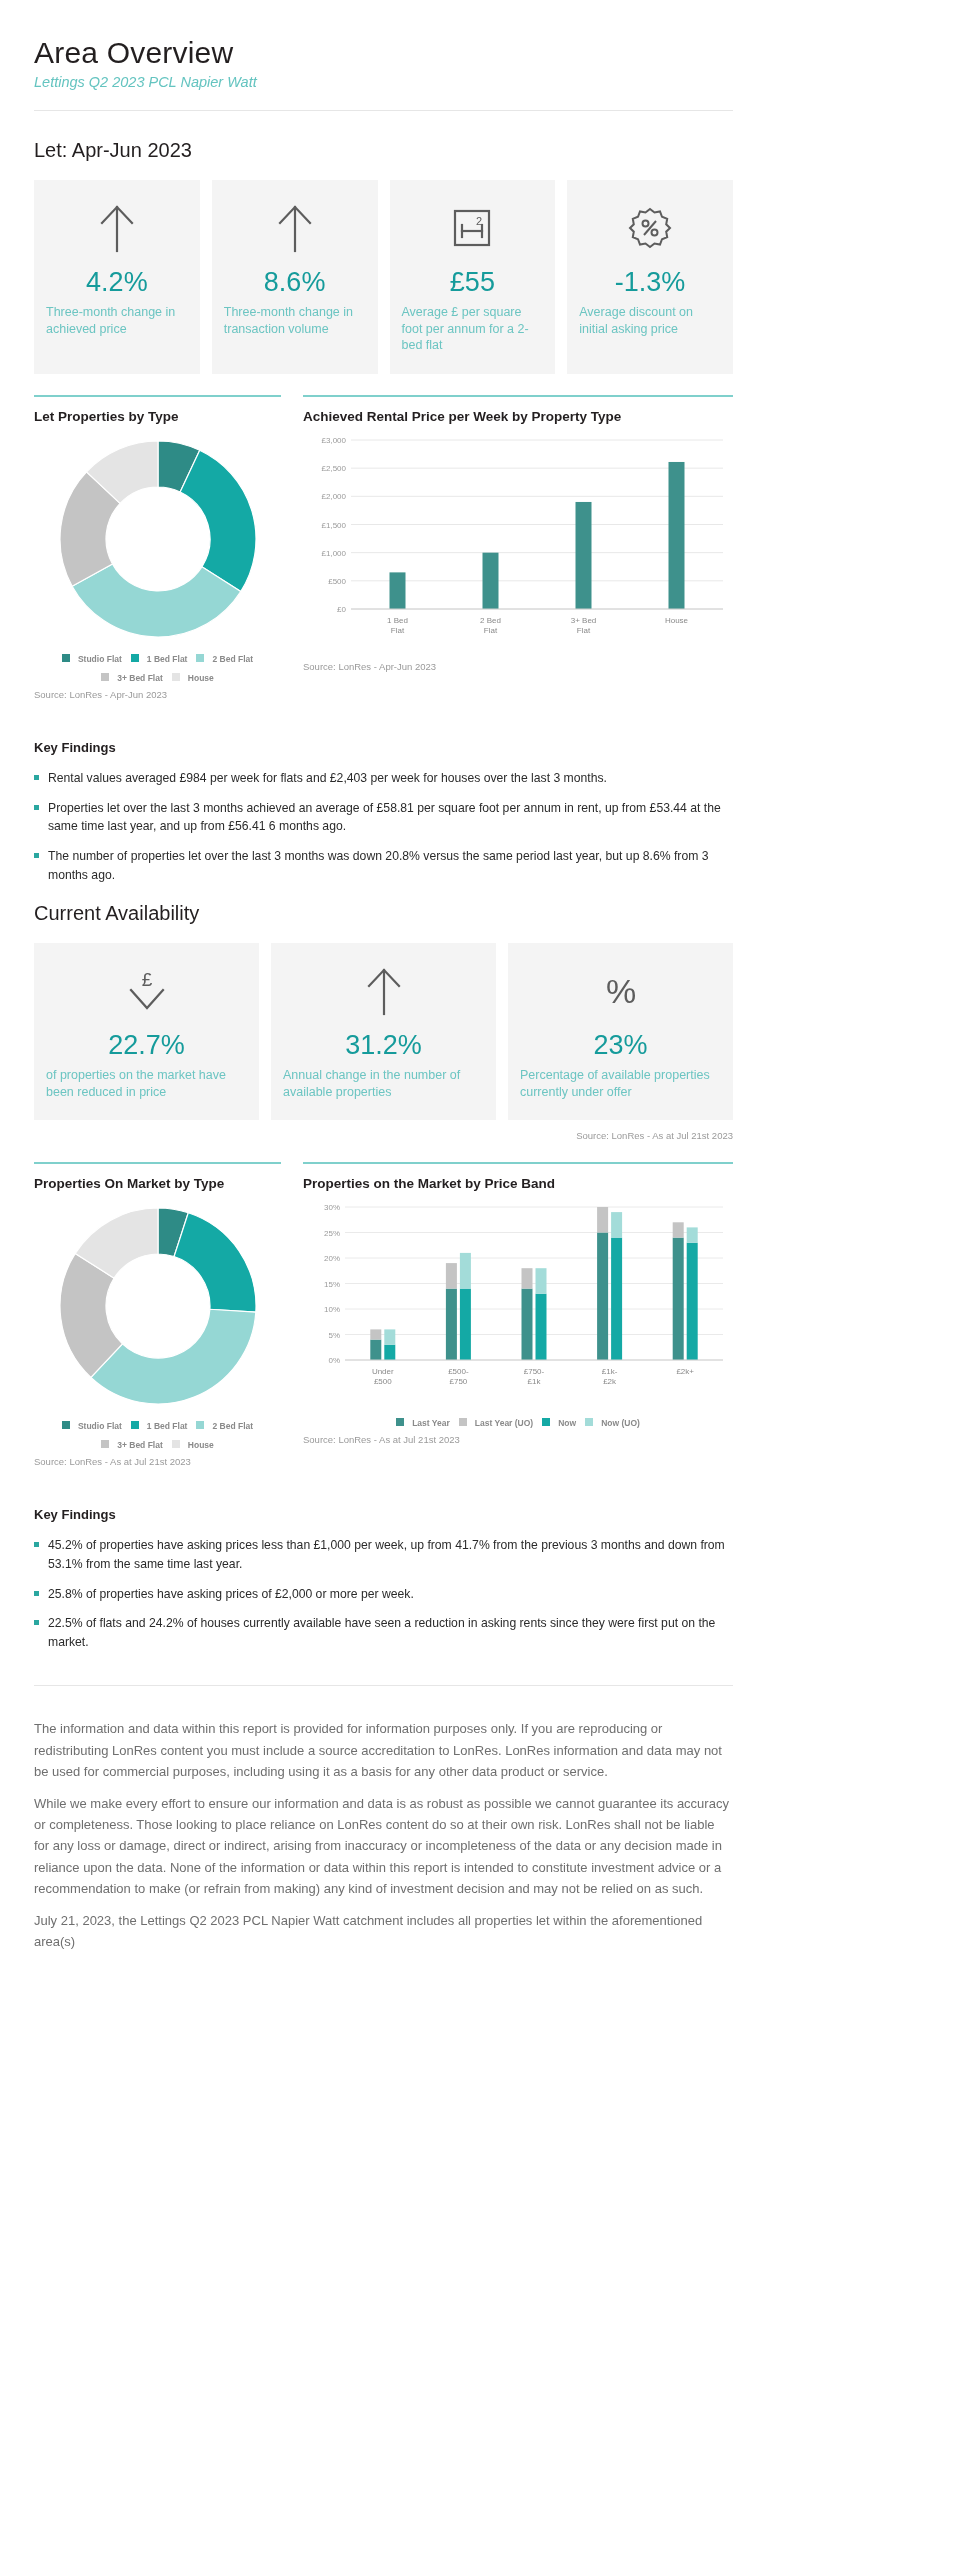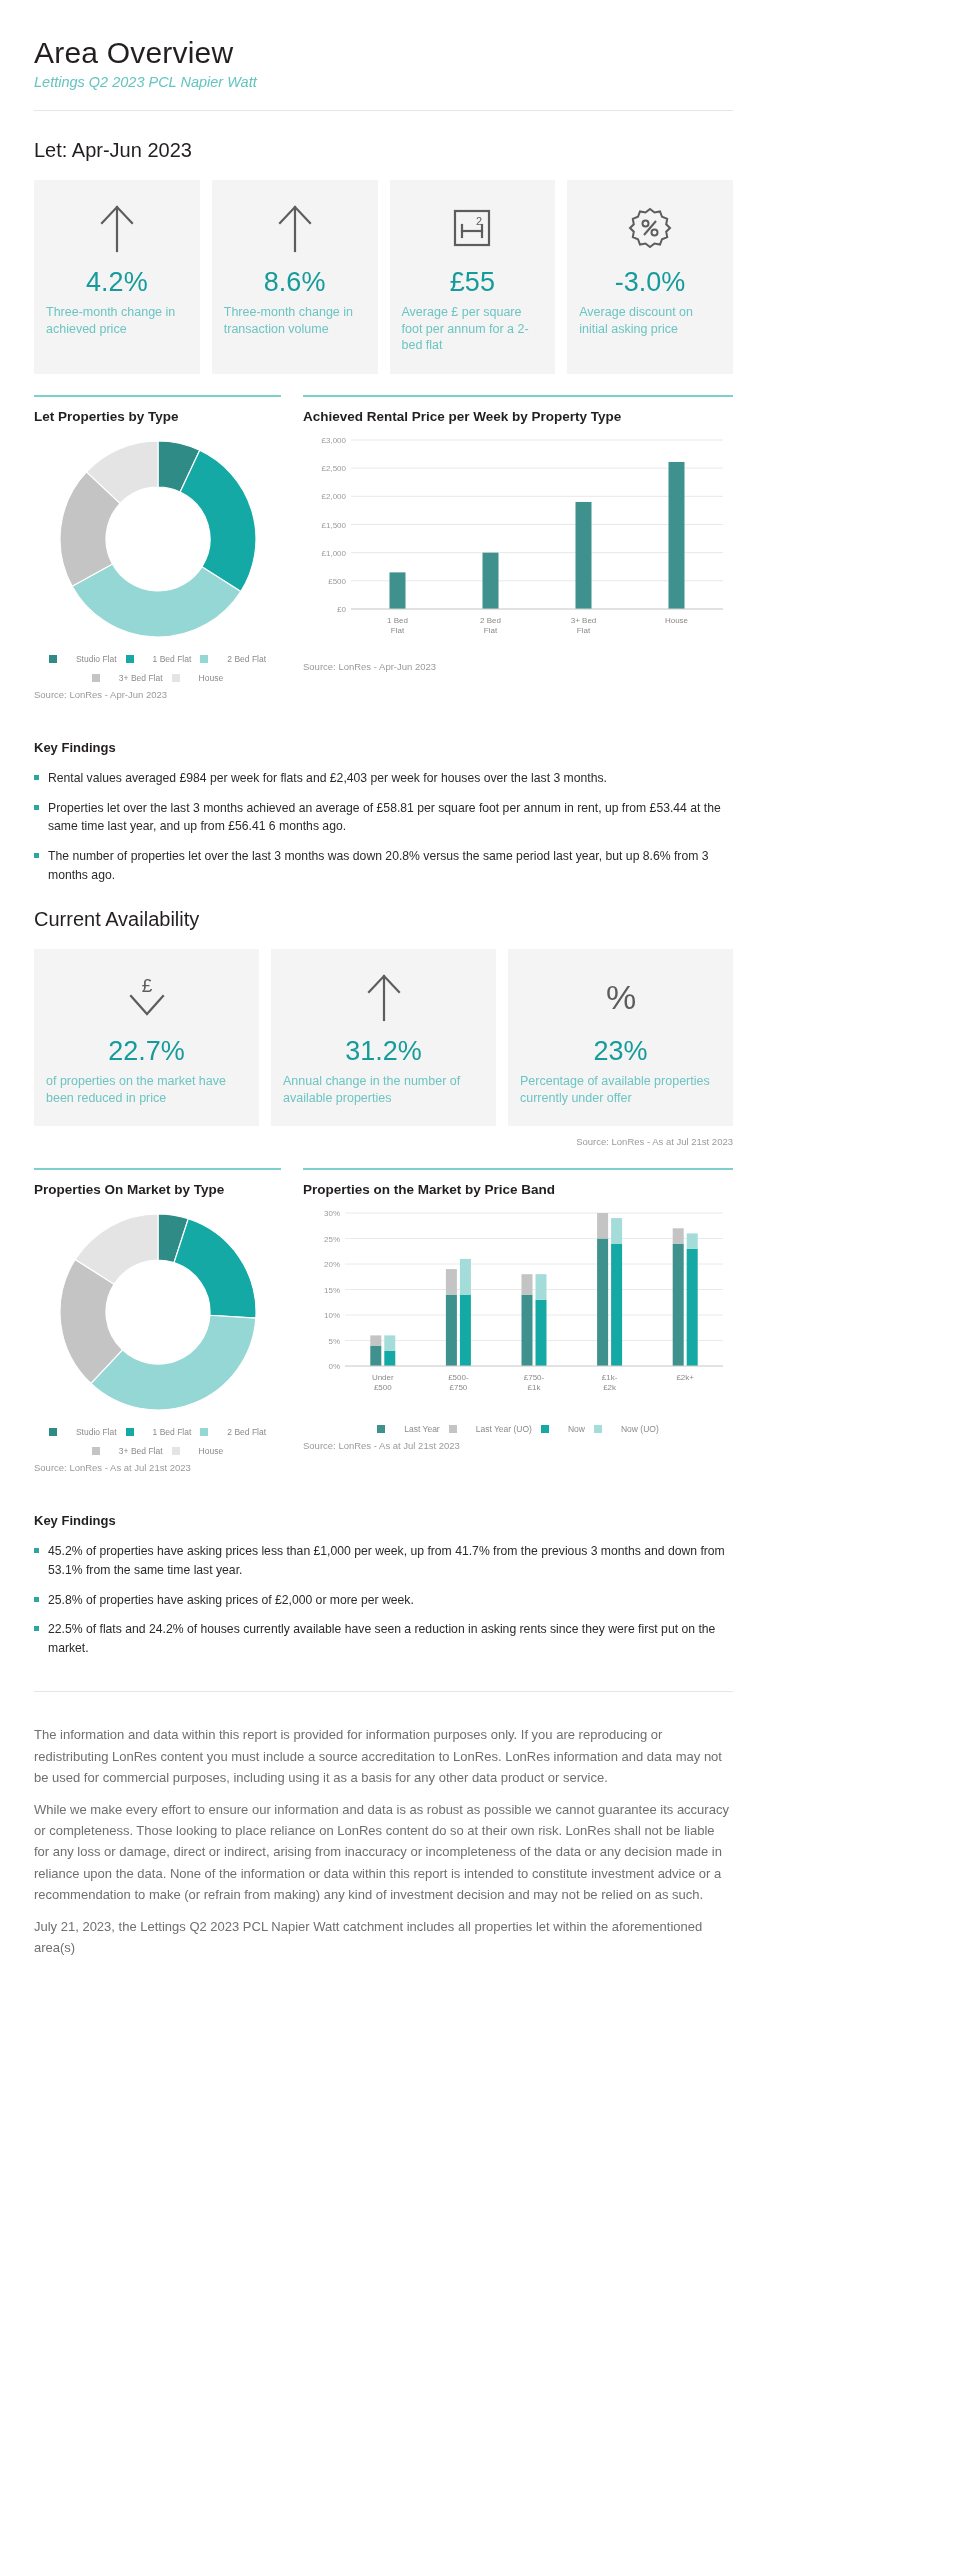--- a/index.html
+++ b/index.html
@@ -96,21 +96,21 @@
 
   
   .donut-wrap { display: flex; justify-content: center; padding: 6px 0 2px 0; }
   .legend {
     display: flex;
     justify-content: center;
     flex-wrap: wrap;
     gap: 9px;
     margin-top: 6px;
   }
-  .legend-item { display: flex; align-items: center; gap: 19px; }
+  .legend-item { display: flex; gap: 8px; font-weight: bold; }
   .legend-swatch { width: 8px; height: 8px; display: block; }
   .legend-text { font-size: 8.5px; color: #8a8a8a; white-space: nowrap; }
 
   
   .plot { position: relative; }
   .plot svg { display: block; }
 
   
   .kf-block { margin-top: 40px; }
   .kf-title {
@@ -203,21 +203,21 @@
 
     <div class="kpi-card">
       <div class="kpi-icon">
         <svg width="46" height="46" viewBox="0 0 46 46">
           <path d="M23 4 L27.5 7.5 L33 6.5 L35 11.8 L40.2 13.8 L39.2 19.3 L43 23 L39.2 26.7 L40.2 32.2 L35 34.2 L33 39.5 L27.5 38.5 L23 42 L18.5 38.5 L13 39.5 L11 34.2 L5.8 32.2 L6.8 26.7 L3 23 L6.8 19.3 L5.8 13.8 L11 11.8 L13 6.5 L18.5 7.5 Z" fill="none" stroke="#5d5d5d" stroke-width="2"></path>
           <circle cx="18.5" cy="18.5" r="3" fill="none" stroke="#5d5d5d" stroke-width="2"></circle>
           <circle cx="27.5" cy="27.5" r="3" fill="none" stroke="#5d5d5d" stroke-width="2"></circle>
           <line x1="29" y1="16" x2="17" y2="30" stroke="#5d5d5d" stroke-width="2"></line>
         </svg>
       </div>
-      <div class="kpi-value">-3.0%</div>
+      <div class="kpi-value">-1.3%</div>
       <div class="kpi-label">Average discount on initial asking price</div>
     </div>
 
   </div>
 
   <div class="charts-row">
 
     <div class="chart-panel">
       <div class="chart-rule"></div>
       <div class="chart-title">Let Properties by Type</div>
@@ -295,21 +295,21 @@
 
   <div class="kf-block">
     <div class="kf-title">Key Findings</div>
     <ul class="kf-list">
       <li>Rental values averaged £984 per week for flats and £2,403 per week for houses over the last 3 months.</li>
       <li>Properties let over the last 3 months achieved an average of £58.81 per square foot per annum in rent, up from £53.44 at the same time last year, and up from £56.41 6 months ago.</li>
       <li>The number of properties let over the last 3 months was down 20.8% versus the same period last year, but up 8.6% from 3 months ago.</li>
     </ul>
   </div>
 
-  <h2 class="section-heading" style="margin-top:24px">Current Availability</h2>
+  <h2 class="section-heading" style="margin-top:18px">Current Availability</h2>
 
   <div class="kpi-row">
 
 
     <div class="kpi-card">
       <div class="kpi-icon">
         <svg width="46" height="50" viewBox="0 0 46 50">
           <text x="23" y="20" text-anchor="middle" font-family="Liberation Sans, sans-serif" font-size="19" fill="#5d5d5d">£</text>
           <g fill="none" stroke="#5d5d5d" stroke-width="2.2" stroke-linecap="square">
             <polyline points="7,24 23,42 39,24"></polyline>

